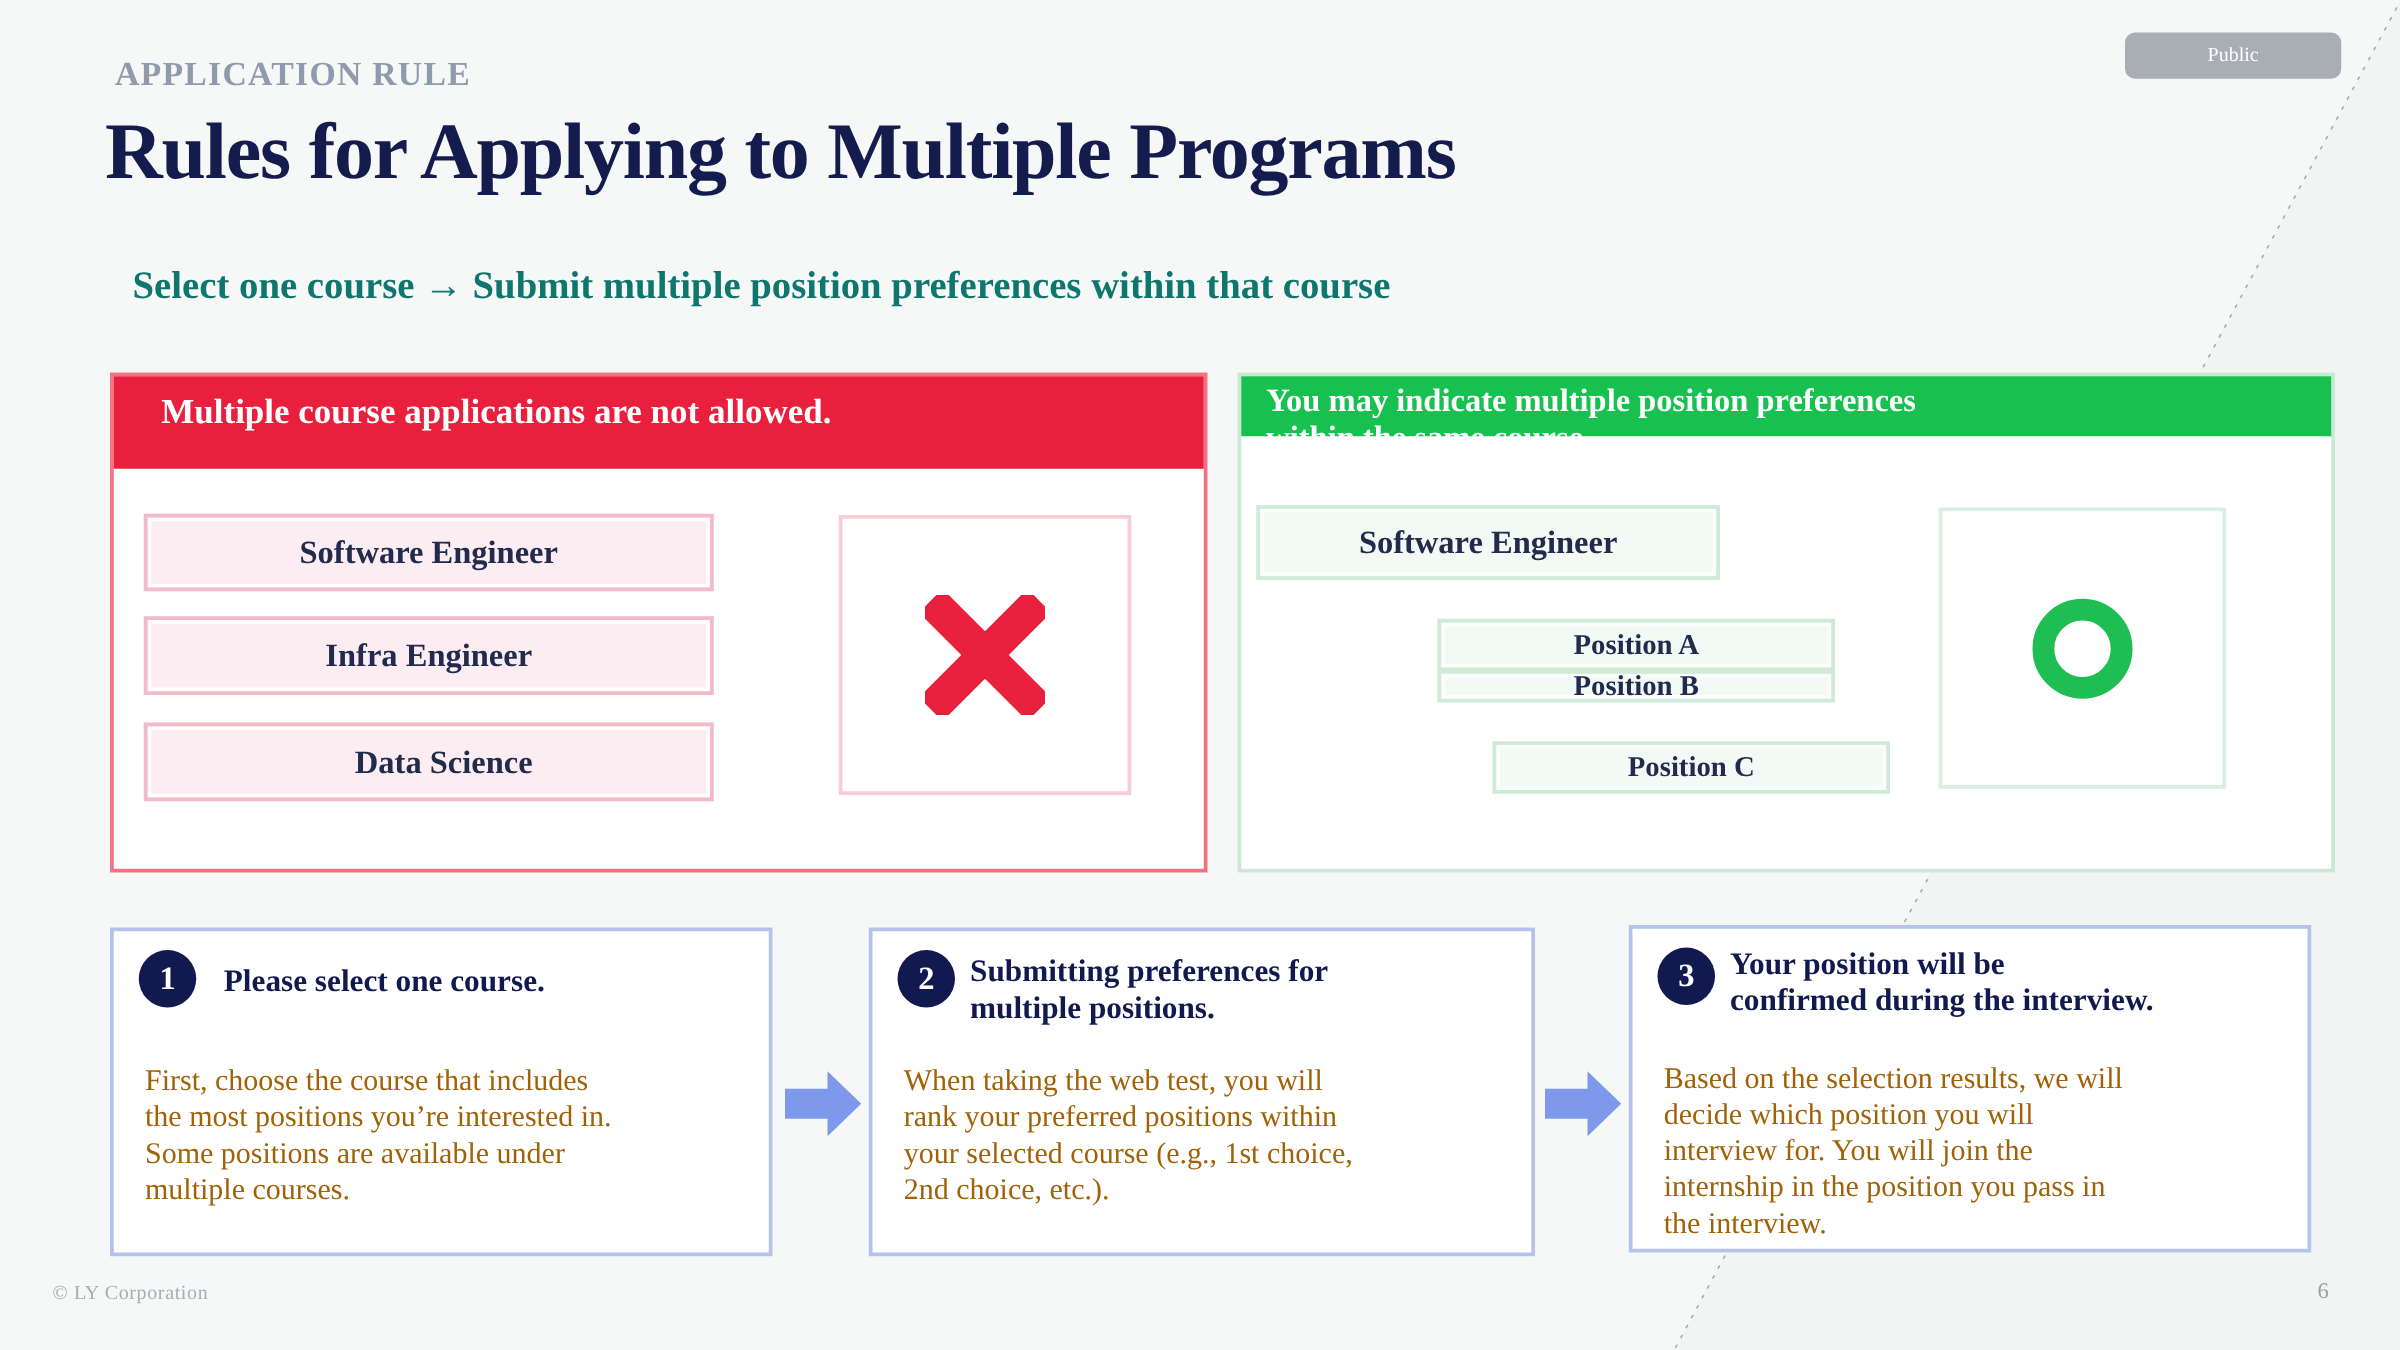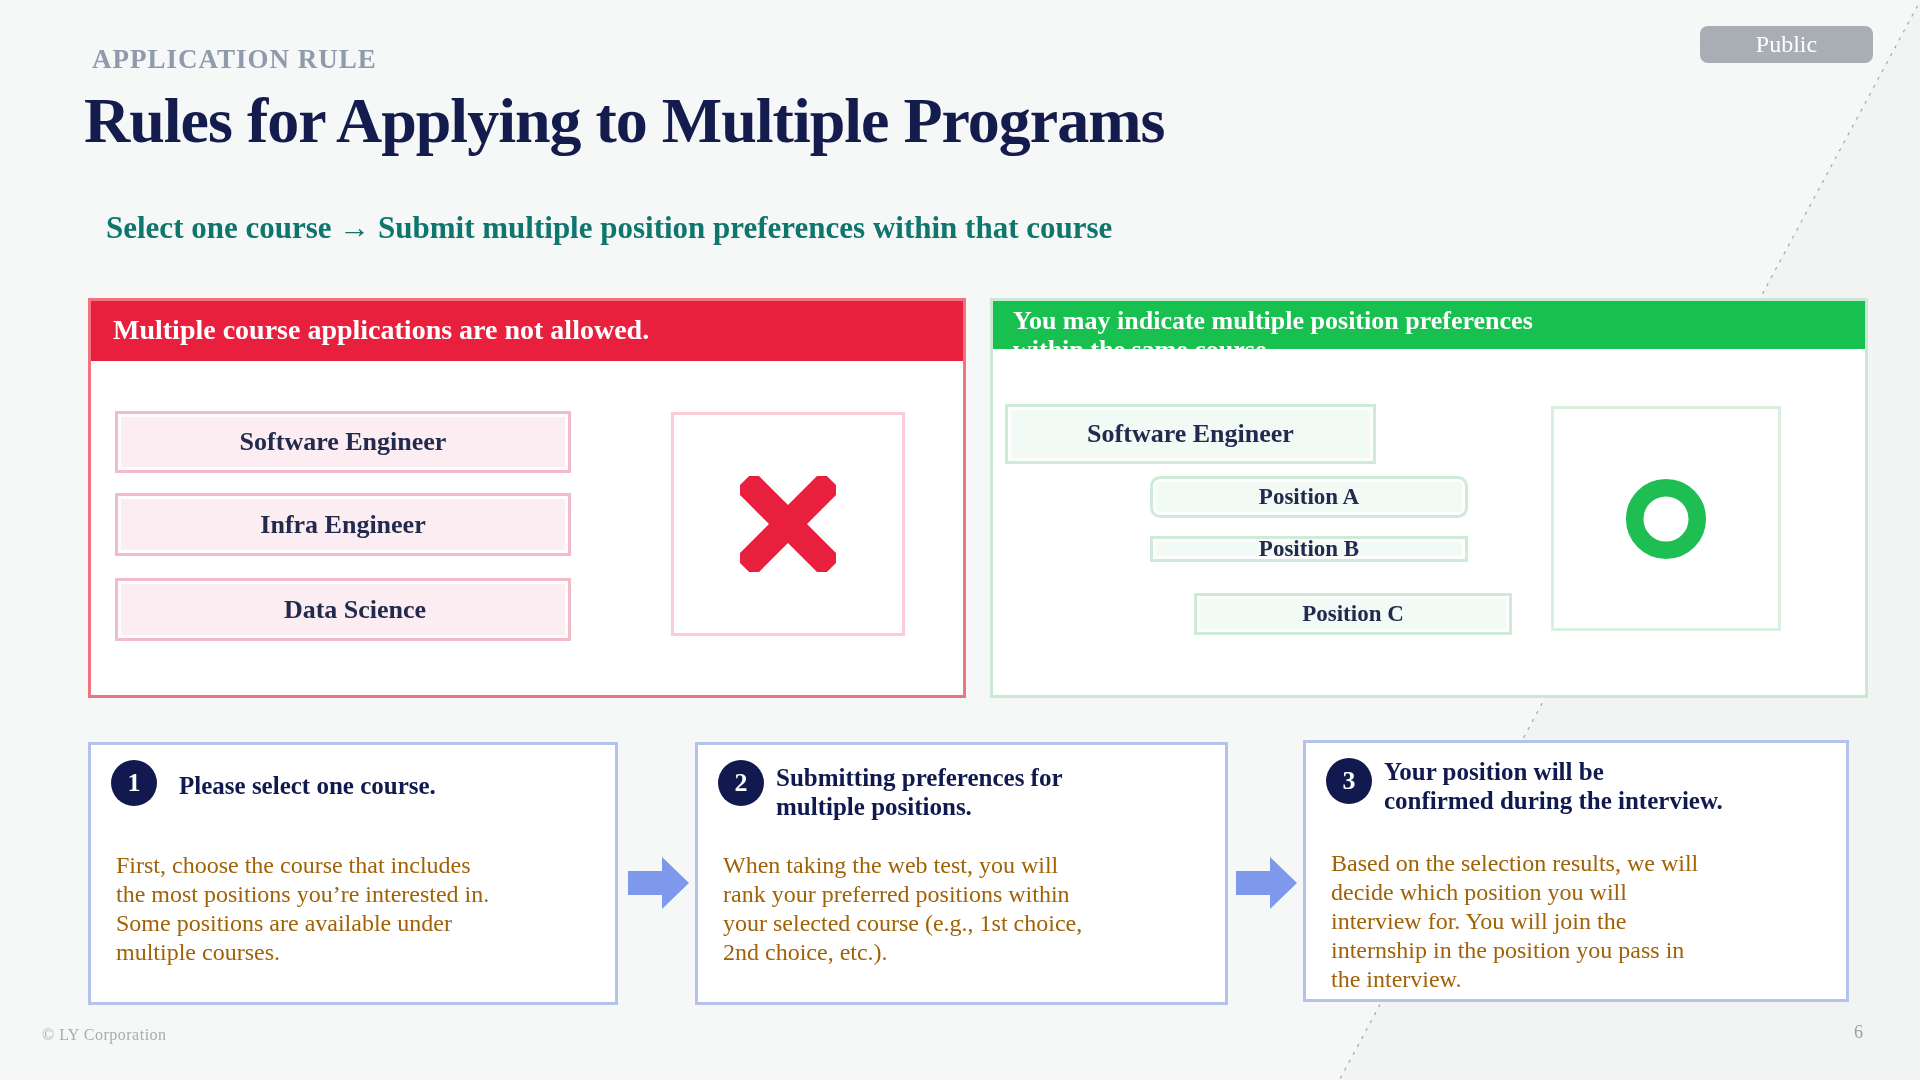--- a/index.html
+++ b/index.html
@@ -27,36 +27,36 @@
     color:#141B4D;
   }
   .subtitle {
     left:106px; top:210px;
     font-size:31px; font-weight:700;
     color:#0f766e;
   }
   .badge {
     left:1700px; top:26px; width:173px; height:37px;
     background:#A9AEB4; border-radius:8px;
-    color:#FFFFFF; font-size:24px; font-weight:500;
+    color:#FFFFFF; font-size:16px; font-weight:500;
     display:flex; align-items:center; justify-content:center;
     z-index:2;
   }
 
   
   .panel { background:#FFFFFF; }
   .panel-left {
     left:88px; top:298px; width:878px; height:400px;
     border:3px solid #F0737F;
   }
   .panel-left .panel-header {
-    position:absolute; left:0; top:0; right:0; height:60px;
+    position:absolute; left:0; top:0; right:0; height:74px;
     background:#E8203E; color:#FFFFFF;
     font-size:28px; font-weight:800;
-    line-height:58px; padding-left:22px;
+    line-height:58px; padding-left:38px;
     white-space:nowrap;
   }
   .panel-right {
     left:990px; top:298px; width:878px; height:400px;
     border:3px solid #C9E9D2;
   }
   .panel-right .panel-header {
     position:absolute; left:0; top:0; right:0; height:48px;
     background:#17C04F; color:#FFFFFF;
     font-size:26px; font-weight:800; line-height:29px;
@@ -85,21 +85,21 @@
   .mark-box {
     position:absolute;
     background:#FFFFFF;
     display:flex; align-items:center; justify-content:center;
   }
   .xbox { left:580px; top:111px; width:234px; height:224px; border:3px solid #F8CDD5; }
   .obox { left:558px; top:105px; width:230px; height:225px; border:3px solid #D9EFDF; }
 
   .g-course { left:12px; top:103px; width:371px; height:60px; }
   .pos-box { font-size:23px; }
-  .p1 { left:157px; top:175px; width:318px; height:42px;border-radius:10px; }
+  .p1 { left:157px; top:194px; width:318px; height:42px; }
   .p2 { left:157px; top:235px; width:318px; height:26px; }
   .p3 { left:157px; top:292px; width:318px; height:42px;margin-left:44px; }
 
   
   .step {
     background:#FFFFFF; border:3px solid #B5C3EA;
   }
   .s1 { left:88px;  top:742px; width:530px; height:263px; }
   .s2 { left:695px; top:742px; width:533px; height:263px; }
   .s3 { left:1303px; top:740px; width:546px; height:262px; }

